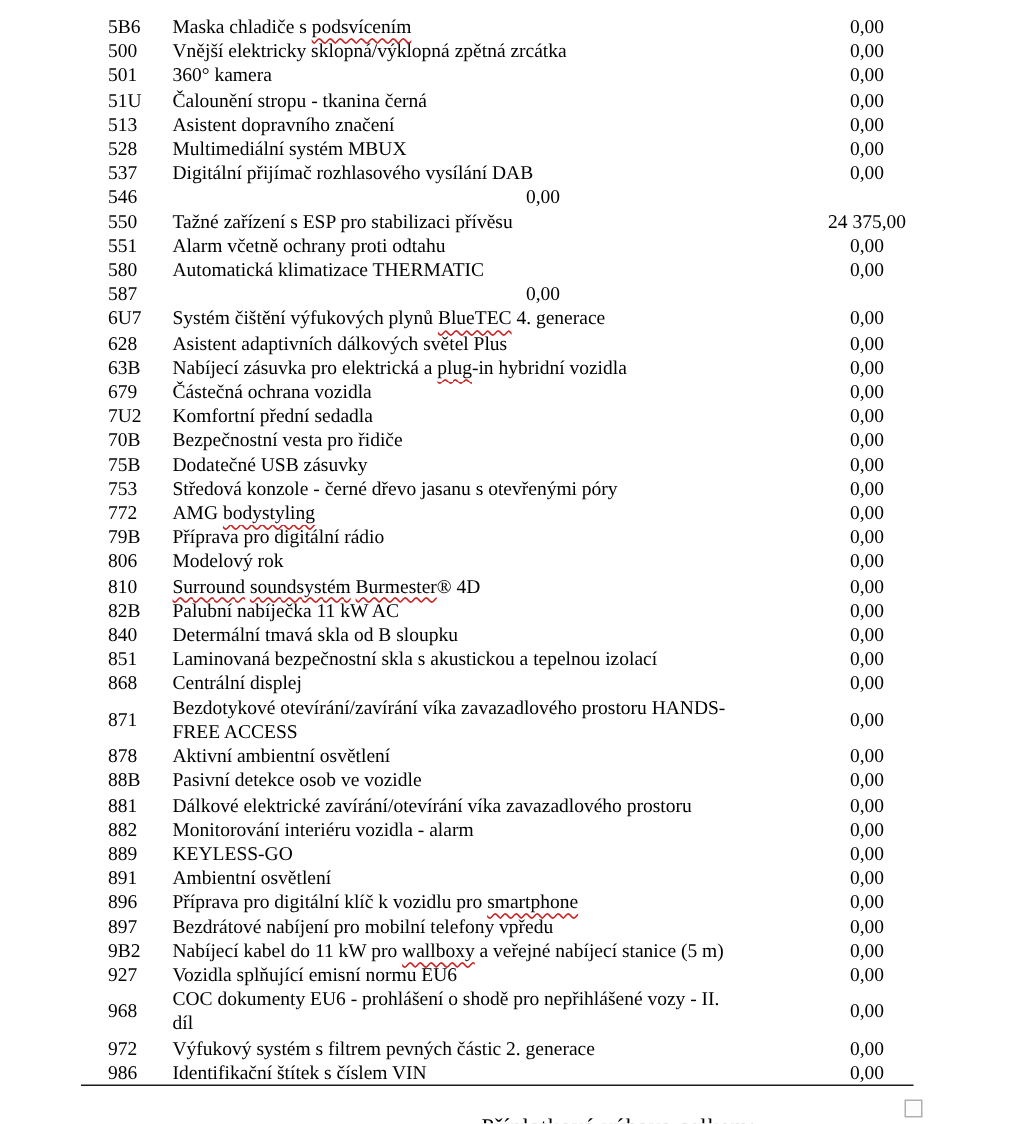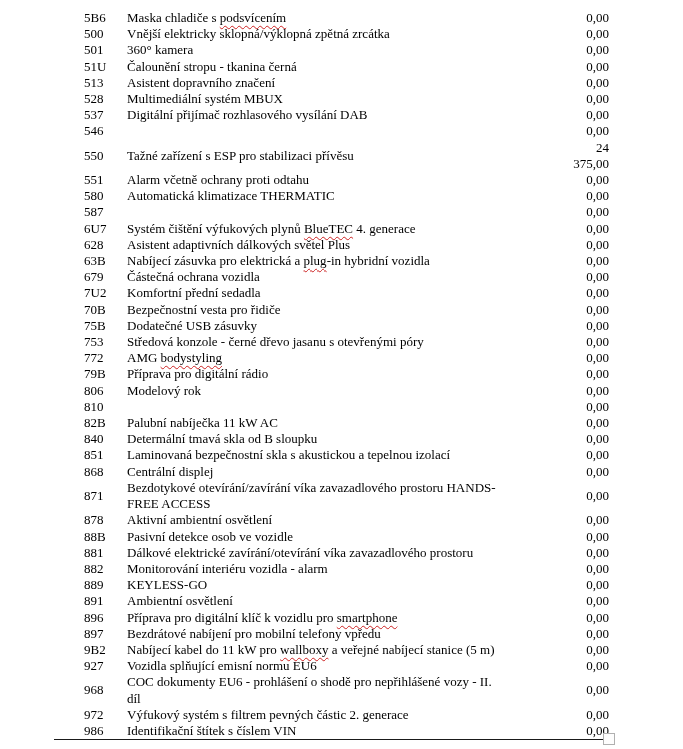--- a/index.html
+++ b/index.html
@@ -24,31 +24,31 @@
     top: 10px;
     width: 555px;
   }
   .row {
     display: flex;
     align-items: center;
   }
   .cell-code {
     flex: none;
     width: 43px;
-    margin-left: 30px;
+    margin-left: 18px;
     align-self: center;
   }
   .cell-desc {
     flex: none;
     width: 432px;
     white-space: pre-line;
   }
   .cell-price {
     flex: 1;
-    text-align: right;
+    text-align: center;
     align-self: center;
   }
   .misspell {
     text-decoration: underline;
     text-decoration-style: wavy;
     text-decoration-color: var(--squiggle, #cc2222);
     text-decoration-thickness: 1px;
     text-underline-offset: 3px;
     text-decoration-skip-ink: none;
   }
@@ -211,20 +211,21 @@
   </div>
 
   <div class="row">
     <div class="cell-code">806</div>
     <div class="cell-desc"><span>Modelový rok</span></div>
     <div class="cell-price">0,00</div>
   </div>
 
   <div class="row">
     <div class="cell-code">810</div>
+    <div class="cell-desc"><span class="misspell">Surround</span><span> </span><span class="misspell">soundsystém</span><span> </span><span class="misspell">Burmester</span><span>® 4D</span></div>
     <div class="cell-price">0,00</div>
   </div>
 
   <div class="row">
     <div class="cell-code">82B</div>
     <div class="cell-desc"><span>Palubní nabíječka 11 kW AC</span></div>
     <div class="cell-price">0,00</div>
   </div>
 
   <div class="row">

